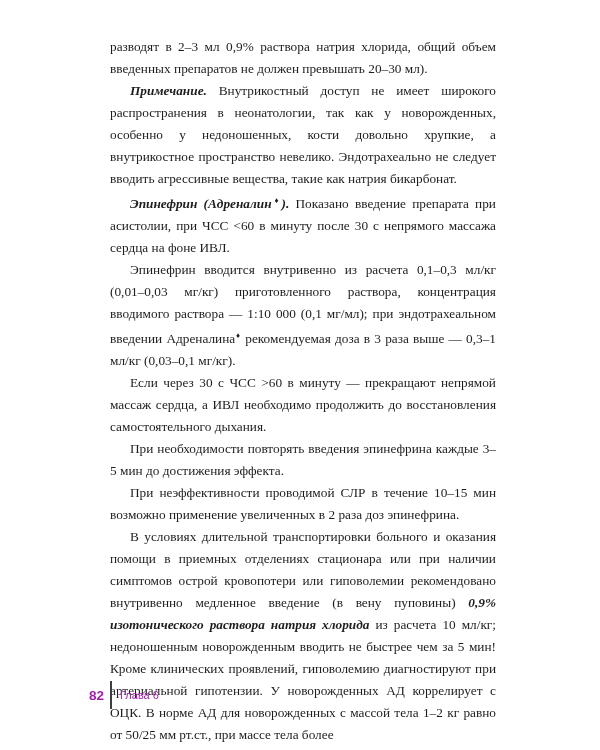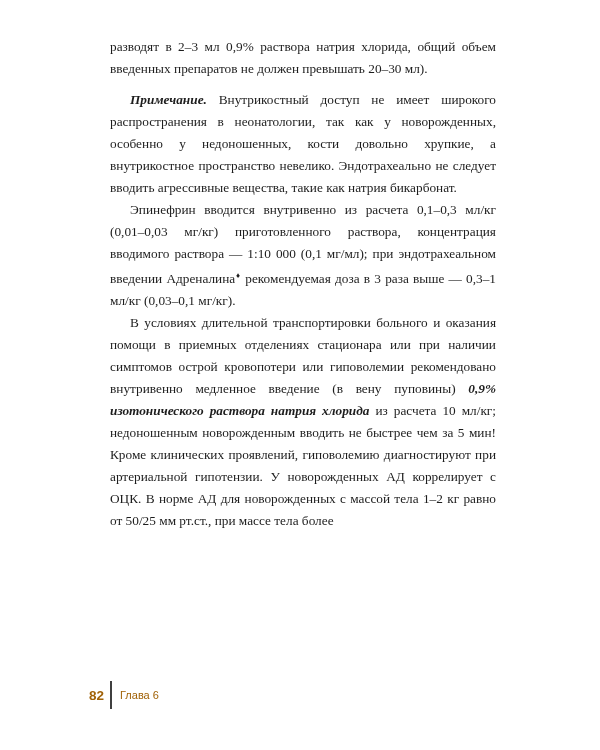--- a/index.html
+++ b/index.html
@@ -20,31 +20,31 @@
     font-family: "Liberation Serif", "DejaVu Serif", serif;
     font-size: 13.3px;
     line-height: 22px;
     color: #1d1d1d;
     text-align: justify;
     hyphens: auto;
     -webkit-hyphens: auto;
   }
   .text-block p { margin: 0; text-indent: 20px; }
   .text-block p.no-indent { text-indent: 0; }
-  .text-block p.space-before { margin-top: 9px; }
+  .text-block p.space-before { }
   .run-bi { font-weight: bold; font-style: italic; }
   .run-i  { font-style: italic; }
   .run-sup { font-size: 8px; vertical-align: 5px; }
   .footer {
     position: absolute;
     left: 0; top: 681px;
     display: flex; align-items: center;
     height: 28px;
     font-family: "Liberation Sans", "DejaVu Sans", sans-serif;
-    color: #a16207;
+    color: #a21caf;
   }
   .page-num {
     width: 104px;
     text-align: right;
     font-weight: bold;
     font-size: 13.5px;
   }
   .footer-rule {
     width: 2px; height: 28px;
     background: #3f3f3f;
@@ -55,21 +55,25 @@
     font-size: 11px;
   }
 </style>
 </head>
 <body>
 
 <div class="page">
   <div class="text-block">
       <p class="no-indent"><span>разводят в 2–3 мл 0,9% раствора натрия хлорида, общий объем введенных препаратов не должен превышать 20–30 мл).</span></p>
       <p class="space-before"><span class="run-bi">Примечание.</span><span> Внутрикостный доступ не имеет широкого распространения в неонатологии, так как у новорожденных, особенно у недоношенных, кости довольно хрупкие, а внутрикостное пространство невелико. Эндотрахеально не следует вводить агрессивные вещества, такие как натрия бикарбонат.</span></p>
+      <p class="space-before"><span class="run-bi">Эпинефрин (Адреналин</span><span class="run-bi run-sup">♦</span><span class="run-bi">).</span><span> Показано введение препарата при асистолии, при ЧСС &lt;60 в минуту после 30 с непрямого массажа сердца на фоне ИВЛ.</span></p>
       <p class=""><span>Эпинефрин вводится внутривенно из расчета 0,1–0,3 мл/кг (0,01–0,03 мг/кг) приготовленного раствора, концентрация вводимого раствора — 1:10&nbsp;000 (0,1 мг/мл); при эндотрахеальном введении Адреналина</span><span class="run-sup">♦</span><span> рекомендуемая доза в 3 раза выше — 0,3–1 мл/кг (0,03–0,1 мг/кг).</span></p>
+      <p class=""><span>Если через 30 с ЧСС &gt;60 в минуту — прекращают непрямой массаж сердца, а ИВЛ необходимо продолжить до восстановления самостоятельного дыхания.</span></p>
+      <p class=""><span>При необходимости повторять введения эпинефрина каждые 3–5 мин до достижения эффекта.</span></p>
+      <p class=""><span>При неэффективности проводимой СЛР в течение 10–15 мин возможно применение увеличенных в 2 раза доз эпинефрина.</span></p>
       <p class=""><span>В условиях длительной транспортировки больного и оказания помощи в приемных отделениях стационара или при наличии симптомов острой кровопотери или гиповолемии рекомендовано внутривенно медленное введение (в вену пуповины) </span><span class="run-bi">0,9% изотонического раствора натрия хлорида</span><span> из расчета 10 мл/кг; недоношенным новорожденным вводить не быстрее чем за 5 мин! Кроме клинических проявлений, гиповолемию диагностируют при артериальной гипотензии. У новорожденных АД коррелирует с ОЦК. В норме АД для новорожденных с массой тела 1–2 кг равно от 50/25 мм рт.ст., при массе тела более</span></p>
     </div>
 
   <div class="footer">
     <span class="page-num">82</span>
     <span class="footer-rule"></span>
     <span class="chapter">Глава 6</span>
   </div>
 </div>
 

